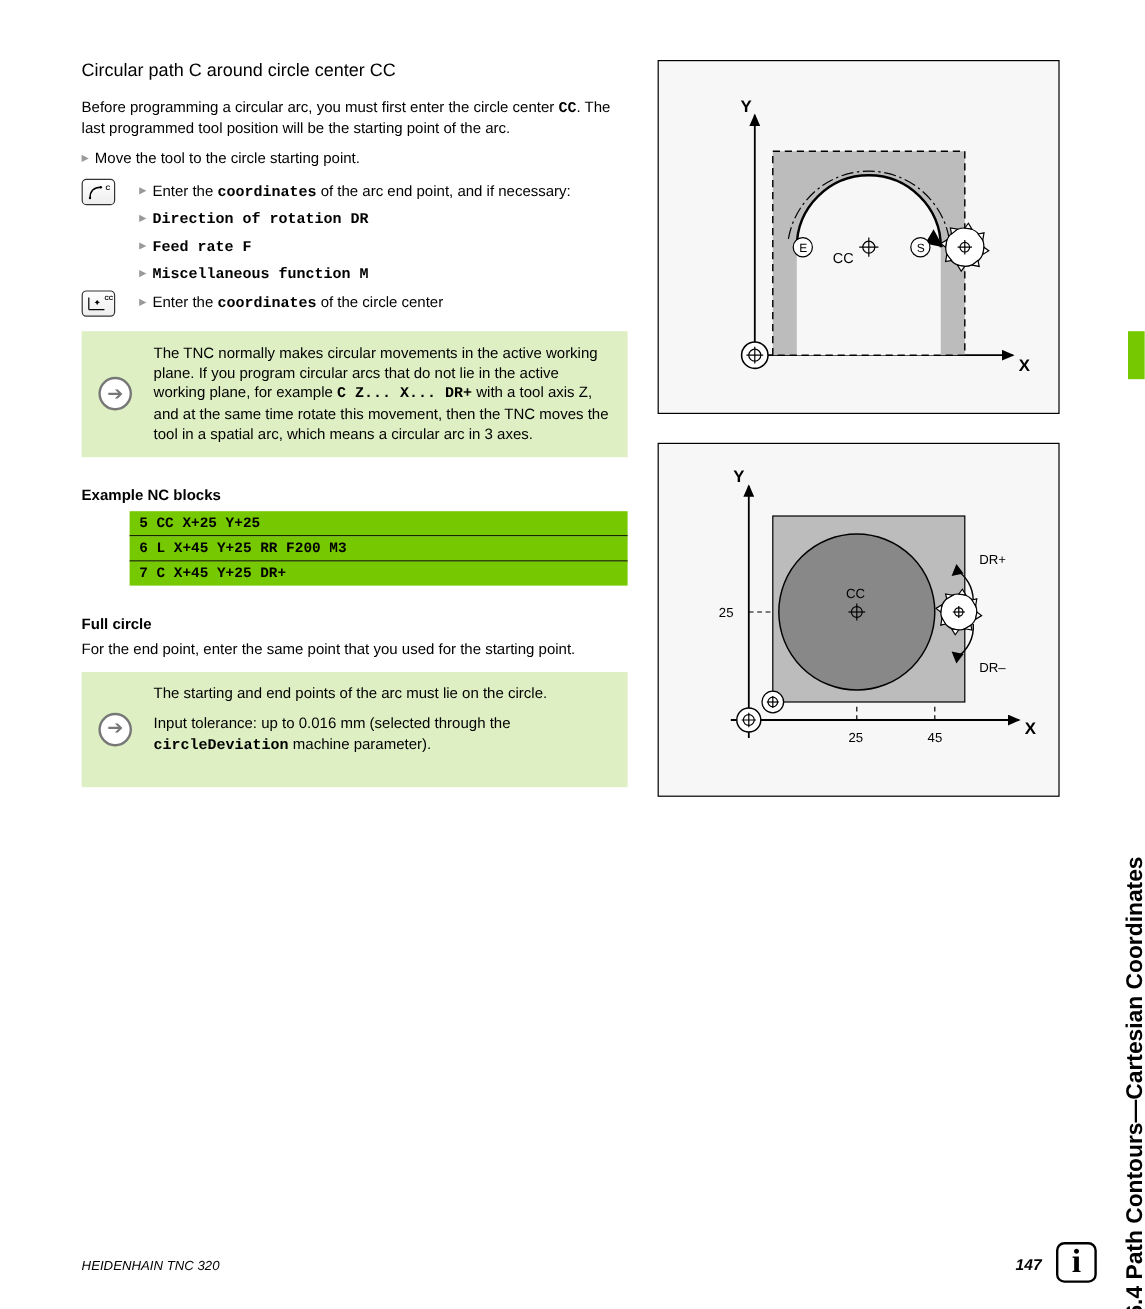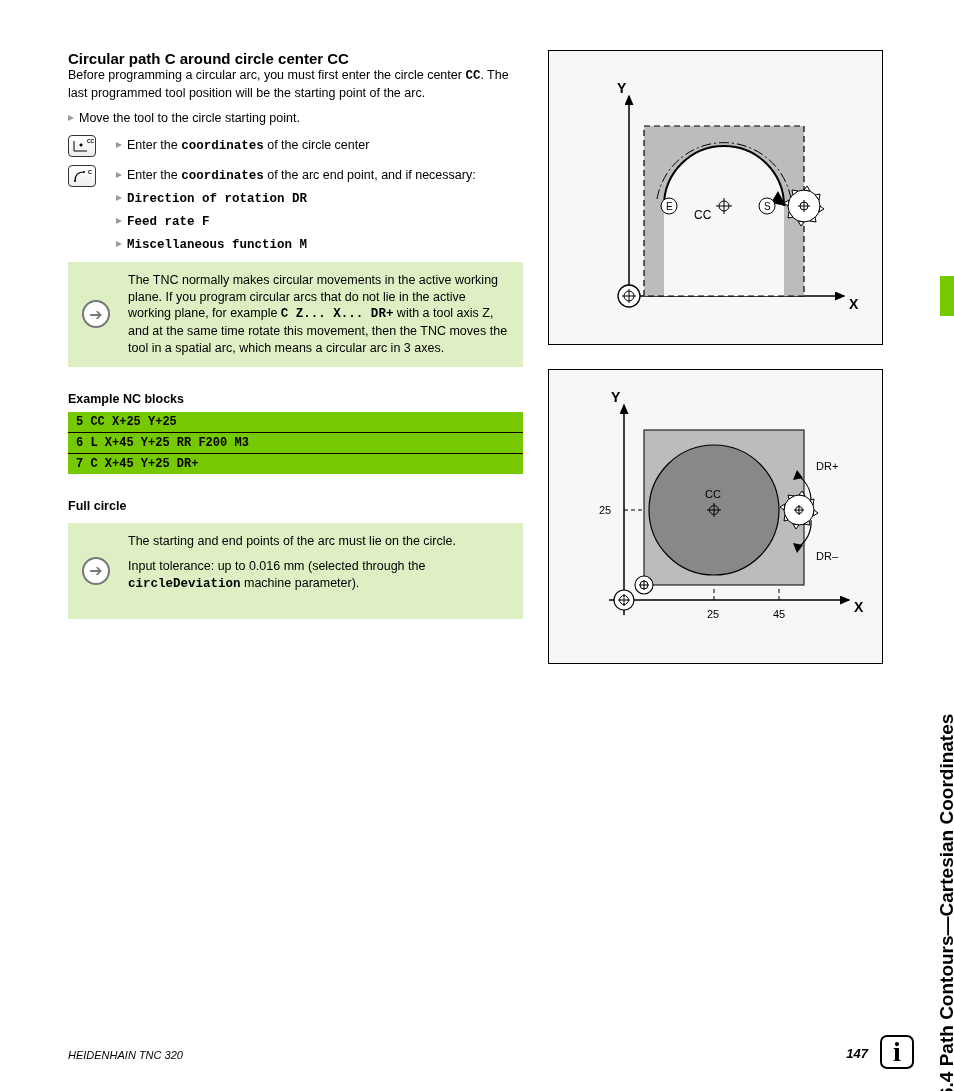--- a/index.html
+++ b/index.html
@@ -21,22 +21,22 @@
   .left-col {
     width: 455px;
     float: left;
   }
   .right-col {
     width: 340px;
     float: right;
   }
   h2 {
     font-size: 15px;
-    font-weight: bold;
-    margin-bottom: 0;
+    font-weight: normal;
+    margin-bottom: 14px;
   }
   p { line-height: 1.35; margin-bottom: 8px; }
   .mono { font-family: "Courier New", monospace; font-weight: bold; }
   .tri {
     display: inline-block;
     width: 0; height: 0;
     border-top: 3.5px solid transparent;
     border-bottom: 3.5px solid transparent;
     border-left: 6px solid #999;
     margin-right: 5px;
@@ -70,21 +70,21 @@
     left: 14px; top: 50%;
     transform: translateY(-50%);
     width: 28px; height: 28px;
     border: 2px solid #777;
     border-radius: 50%;
     background: #fff;
     display:flex;align-items:center;justify-content:center;
     font-size:16px;color:#777;
   }
   .subhead { font-weight: bold; margin: 25px 0 6px 0; font-size:12.5px;}
-  .code-block { margin-bottom: 12px; }
+  .code-block { margin-bottom: 12px; margin-left: 40px; }
   .code-line {
     background: #76c900;
     color: #000;
     font-family: "Courier New", monospace;
     font-weight: bold;
     font-size: 12px;
     padding: 3px 8px;
     border-bottom: 1px solid #000;
   }
   .code-line:last-child { border-bottom:none;}
@@ -153,69 +153,70 @@
 
 <div class="page">
   <div class="left-col">
     <h2>Circular path C around circle center CC</h2>
 
     <p>
       <span>Before programming a circular arc, you must first enter the circle center </span><span class="mono">CC</span><span>. The last programmed tool position will be the starting point of the arc.</span>
     </p>
 
     <p><span class="tri"></span><span>Move the tool to the circle starting point.</span></p>
-
-    <div class="sk-cell">
-      <div class="keys">
-        <div class="softkey">
-          <svg width="26" height="20" viewBox="0 0 26 20">
-              <line x1="5" y1="15" x2="5" y2="5" stroke="#000" stroke-width="1"></line>
-              <line x1="5" y1="15" x2="18" y2="15" stroke="#000" stroke-width="1"></line>
-              <circle cx="12" cy="9" r="1.2" fill="#000"></circle>
-              <line x1="10" y1="9" x2="14" y2="9" stroke="#000" stroke-width="0.7"></line>
-              <line x1="12" y1="7" x2="12" y2="11" stroke="#000" stroke-width="0.7"></line>
-              <text x="18" y="7" font-size="5" font-weight="bold">CC</text>
-            </svg>
-        </div>
-      </div>
-      <div class="txt"><span class="tri"></span><span>Enter the </span><span class="mono">coordinates</span><span> of the circle center</span></div>
-    </div>
 
     <div class="sk-cell">
       <div class="keys">
         <div class="softkey">
           <svg width="26" height="20" viewBox="0 0 26 20">
               <path d="M 6 15 Q 6 6 15 6" stroke="#000" fill="none" stroke-width="1.2"></path>
               <circle cx="6" cy="15" r="1" fill="#000"></circle>
               <circle cx="15" cy="6" r="1" fill="#000"></circle>
               <text x="19" y="8" font-size="5.5" font-weight="bold">C</text>
             </svg>
         </div>
       </div>
       <div class="txt">
         <div style="margin-bottom:8px;"><span class="tri"></span><span>Enter the </span><span class="mono">coordinates</span><span> of the arc end point, and if necessary:</span></div>
         <div style="margin-bottom:8px;"><span class="tri"></span><span class="mono">Direction of rotation DR</span></div>
         <div style="margin-bottom:8px;"><span class="tri"></span><span class="mono">Feed rate F</span></div>
         <div><span class="tri"></span><span class="mono">Miscellaneous function M</span></div>
       </div>
     </div>
 
+    <div class="sk-cell">
+      <div class="keys">
+        <div class="softkey">
+          <svg width="26" height="20" viewBox="0 0 26 20">
+              <line x1="5" y1="15" x2="5" y2="5" stroke="#000" stroke-width="1"></line>
+              <line x1="5" y1="15" x2="18" y2="15" stroke="#000" stroke-width="1"></line>
+              <circle cx="12" cy="9" r="1.2" fill="#000"></circle>
+              <line x1="10" y1="9" x2="14" y2="9" stroke="#000" stroke-width="0.7"></line>
+              <line x1="12" y1="7" x2="12" y2="11" stroke="#000" stroke-width="0.7"></line>
+              <text x="18" y="7" font-size="5" font-weight="bold">CC</text>
+            </svg>
+        </div>
+      </div>
+      <div class="txt"><span class="tri"></span><span>Enter the </span><span class="mono">coordinates</span><span> of the circle center</span></div>
+    </div>
+
     <div class="note-box">
       <div class="icon">➔</div>
       <span>The TNC normally makes circular movements in the active working plane. If you program circular arcs that do not lie in the active working plane, for example </span><span class="mono">C Z... X... DR+</span><span> with a tool axis Z, and at the same time rotate this movement, then the TNC moves the tool in a spatial arc, which means a circular arc in 3 axes.</span>
     </div>
 
     <div class="subhead">Example NC blocks</div>
     <div class="code-block">
       <div class="code-line">5 CC X+25 Y+25</div>
       <div class="code-line">6 L X+45 Y+25 RR F200 M3</div>
       <div class="code-line">7 C X+45 Y+25 DR+</div>
     </div>
 
     <div class="subhead">Full circle</div>
+    <p>For the end point, enter the same point that you used for the starting point.</p>
 
     <div class="note-box">
       <div class="icon">➔</div>
       <p style="margin-bottom:8px;">The starting and end points of the arc must lie on the circle.</p>
       <p style="margin-bottom:16px;"><span>Input tolerance: up to 0.016 mm (selected through the </span><span class="mono">circleDeviation</span><span> machine parameter).</span></p>
     </div>
   </div>
 
   <div class="right-col">
 

